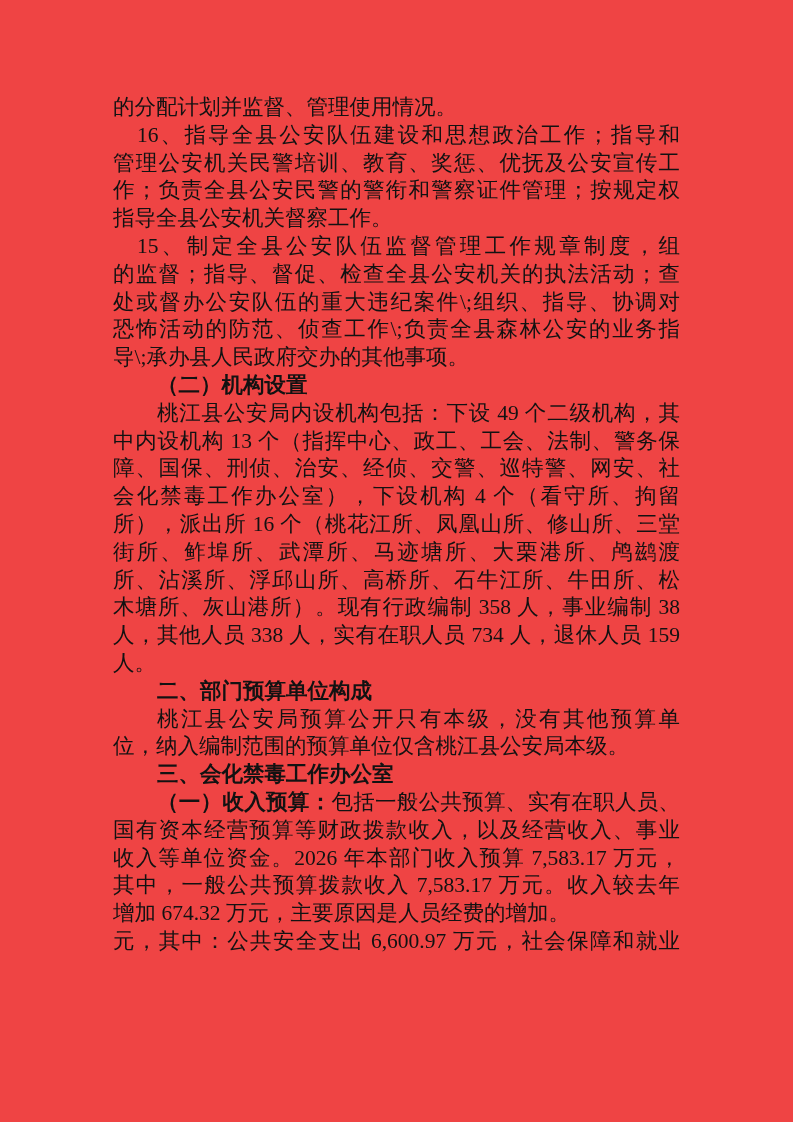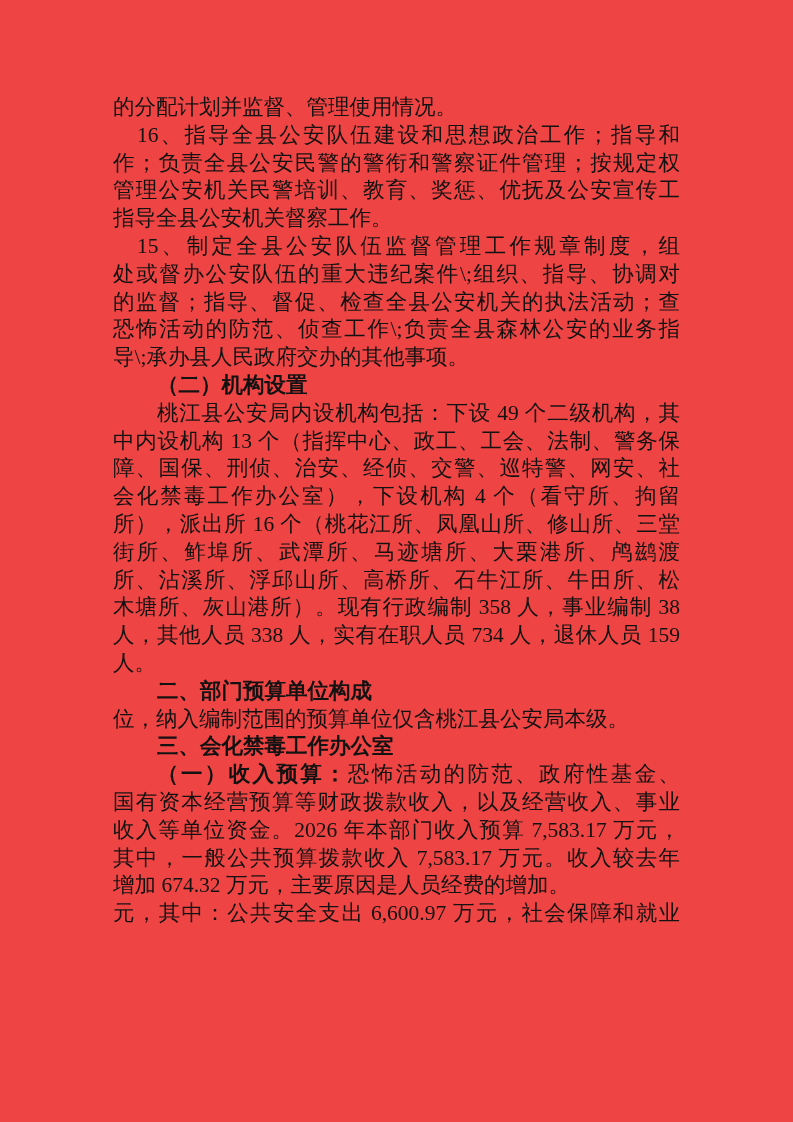--- a/index.html
+++ b/index.html
@@ -37,41 +37,42 @@
     font-family: "Liberation Sans", "DejaVu Sans", sans-serif;
   }
   .run-r { font-weight: normal; }
 </style>
 </head>
 <body>
 
 <div class="page" style="background: #ef4444; color: rgb(18, 18, 18);">
     <div class="line ind-0 end"><span class="run-r">的分配计划并监督、管理使用情况。</span></div>
     <div class="line ind-1"><span class="run-r">16、指导全县公安队伍建设和思想政治工作；指导和</span></div>
+    <div class="line ind-0"><span class="run-r">管理公安机关民警培训、教育、奖惩、优抚及公安宣传工</span></div>
     <div class="line ind-0"><span class="run-r">作；负责全县公安民警的警衔和警察证件管理；按规定权</span></div>
-    <div class="line ind-0"><span class="run-r">管理公安机关民警培训、教育、奖惩、优抚及公安宣传工</span></div>
     <div class="line ind-0 end"><span class="run-r">指导全县公安机关督察工作。</span></div>
     <div class="line ind-1"><span class="run-r">15、制定全县公安队伍监督管理工作规章制度，组</span></div>
+    <div class="line ind-0"><span class="run-r">的监督；指导、督促、检查全县公安机关的执法活动；查</span></div>
     <div class="line ind-0"><span class="run-r">处或督办公安队伍的重大违纪案件\;组织、指导、协调对</span></div>
-    <div class="line ind-0"><span class="run-r">的监督；指导、督促、检查全县公安机关的执法活动；查</span></div>
     <div class="line ind-0"><span class="run-r">恐怖活动的防范、侦查工作\;负责全县森林公安的业务指</span></div>
     <div class="line ind-0 end"><span class="run-r">导\;承办县人民政府交办的其他事项。</span></div>
     <div class="line ind-2 end"><span class="run-b">（二）机构设置</span></div>
     <div class="line ind-2"><span class="run-r">桃江县公安局内设机构包括：下设 49 个二级机构，其</span></div>
     <div class="line ind-0"><span class="run-r">中内设机构 13 个（指挥中心、政工、工会、法制、警务保</span></div>
     <div class="line ind-0"><span class="run-r">障、国保、刑侦、治安、经侦、交警、巡特警、网安、社</span></div>
     <div class="line ind-0"><span class="run-r">会化禁毒工作办公室），下设机构 4 个（看守所、拘留</span></div>
     <div class="line ind-0"><span class="run-r">所），派出所 16 个（桃花江所、凤凰山所、修山所、三堂</span></div>
     <div class="line ind-0"><span class="run-r">街所、鲊埠所、武潭所、马迹塘所、大栗港所、鸬鹚渡</span></div>
     <div class="line ind-0"><span class="run-r">所、沾溪所、浮邱山所、高桥所、石牛江所、牛田所、松</span></div>
     <div class="line ind-0"><span class="run-r">木塘所、灰山港所）。现有行政编制 358 人，事业编制 38</span></div>
     <div class="line ind-0"><span class="run-r">人，其他人员 338 人，实有在职人员 734 人，退休人员 159</span></div>
     <div class="line ind-0 end"><span class="run-r">人。</span></div>
     <div class="line ind-2 end"><span class="run-b">二、部门预算单位构成</span></div>
+    <div class="line ind-2"><span class="run-r">桃江县公安局预算公开只有本级，没有其他预算单</span></div>
     <div class="line ind-0 end"><span class="run-r">位，纳入编制范围的预算单位仅含桃江县公安局本级。</span></div>
     <div class="line ind-2 end"><span class="run-b">三、会化禁毒工作办公室</span></div>
-    <div class="line ind-2"><span class="run-b">（一）收入预算：</span><span class="run-r">恐怖活动的防范、政府性基金、</span></div>
+    <div class="line ind-2"><span class="run-b">（一）收入预算：</span><span class="run-r">包括一般公共预算、实有在职人员、</span></div>
     <div class="line ind-0"><span class="run-r">国有资本经营预算等财政拨款收入，以及经营收入、事业</span></div>
     <div class="line ind-0"><span class="run-r">收入等单位资金。2026 年本部门收入预算 7,583.17 万元，</span></div>
     <div class="line ind-0"><span class="run-r">其中，一般公共预算拨款收入 7,583.17 万元。收入较去年</span></div>
     <div class="line ind-0 end"><span class="run-r">增加 674.32 万元，主要原因是人员经费的增加。</span></div>
     <div class="line ind-0"><span class="run-r">元，其中：公共安全支出 6,600.97 万元，社会保障和就业</span></div>
   </div>
 
 </body></html>

